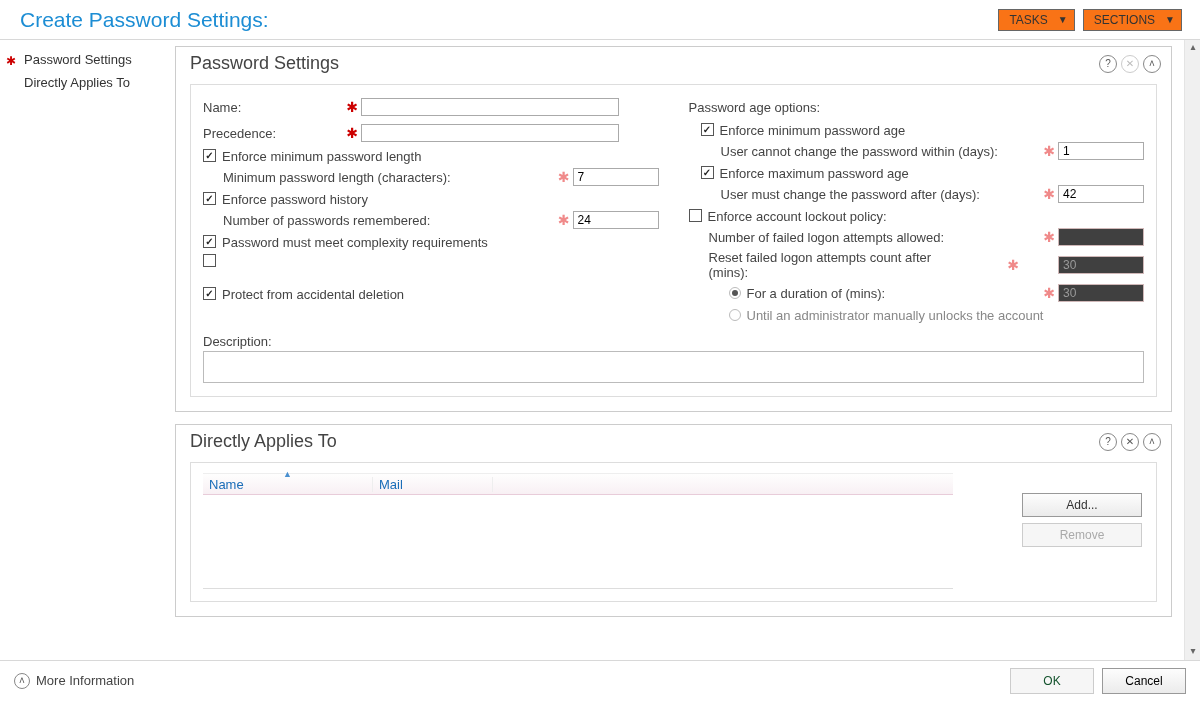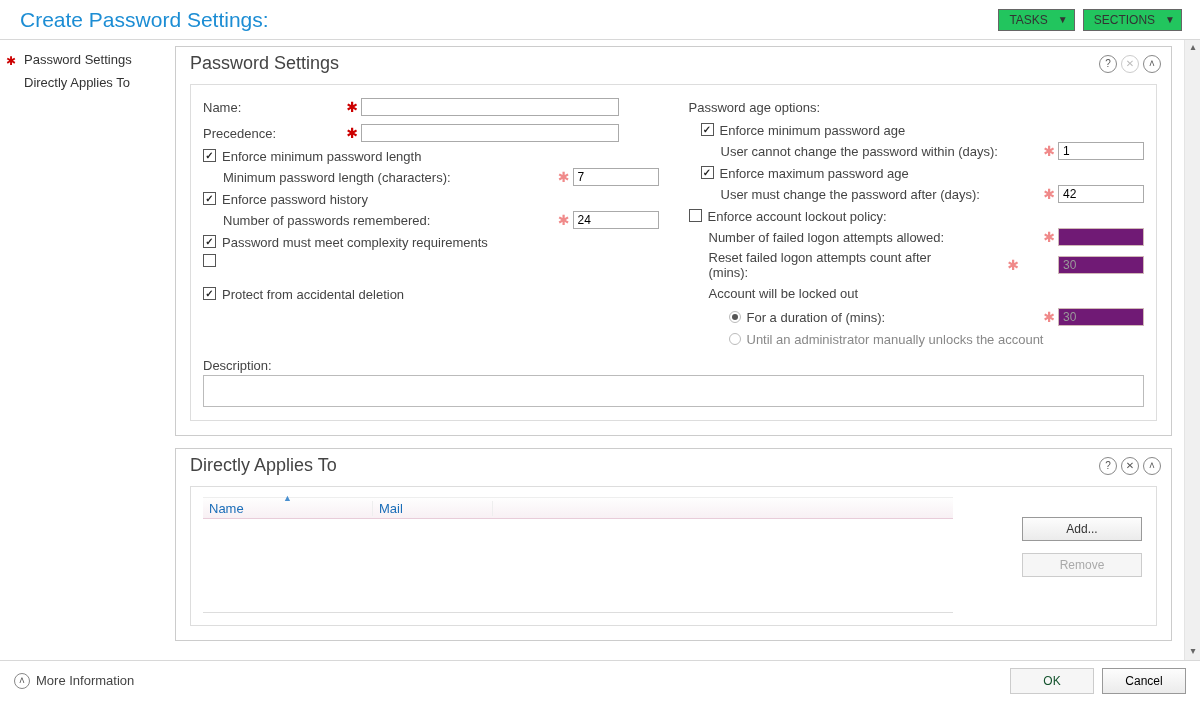--- a/index.html
+++ b/index.html
@@ -28,21 +28,21 @@
   .header-btn {
     border: 1px solid #666;
     height: 22px;
     min-width: 74px;
     margin-left: 8px;
     display: flex;
     align-items: center;
     justify-content: center;
     font-size: 12px;
     padding: 0 6px 0 10px;
-    background: #22c55e;
+    background: #f97316;
     cursor: pointer;
   }
   .header-btn span.tri {
     margin-left: 10px;
     font-size: 10px;
   }
 
   .body {
     display: flex;
     height: 620px;
@@ -155,21 +155,21 @@
   .req-star.light { color: #f08a8a; }
   input.txt {
     border: 1px solid #aaa;
     height: 18px;
     padding: 1px 4px;
     font-family: inherit;
     font-size: 12px;
   }
   input.txt.w260 { width: 258px; }
   input.txt.w88 { width: 86px; }
-  input.txt.dis { background: #701a75; border-color: #d0b8b8; color: #999; }
+  input.txt.dis { background: #404040; border-color: #d0b8b8; color: #999; }
 
   .chk-row {
     display: flex;
     margin: 4px 0 2px 0;
   }
   .chk {
     width: 13px; height: 13px;
     border: 1px solid #555;
     margin-right: 6px;
     display: flex;
@@ -265,21 +265,21 @@
     position: absolute;
     bottom: 12px;
     left: 12px;
   }
   .btn-stack {
     position: absolute;
     right: 14px;
     top: 30px;
     display: flex;
     flex-direction: column;
-    gap: 12px;
+    gap: 6px;
   }
   .btn {
     width: 120px;
     height: 24px;
     border: 1px solid #999;
     background: linear-gradient(#fdfdfd, #ebebeb);
     font-family: inherit;
     font-size: 12px;
     cursor: pointer;
     color: #333;
@@ -441,23 +441,20 @@
             </div>
             <div class="sub" style="padding-left:20px;">
               <span class="label right-sub-label">Number of failed logon attempts allowed:</span>
               <span class="req-star light">✱</span>
               <input class="txt w88 dis" disabled="" value="" style="">
             </div>
             <div class="sub" style="padding-left:20px;gap:36px;">
               <span class="label right-sub-label">Reset failed logon attempts count after (mins):</span>
               <span class="req-star light">✱</span>
               <input class="txt w88 dis" disabled="" value="30" style="">
-            </div>
-            <div class="sub" style="padding-left:20px;">
-              <span class="label">Account will be locked out</span>
             </div>
             <div class="radio-row" style="padding-left:40px;">
               <div class="radio sel dis"></div>
               <span class="label right-sub-label radio-label">For a duration of (mins):</span>
               <span class="req-star light">✱</span>
               <input class="txt w88 dis" disabled="" value="30" style="">
             </div>
             <div class="radio-row" style="padding-left:40px;">
               <div class="radio dis"></div>
               <span class="label radio-label dis">Until an administrator manually unlocks the account</span>

